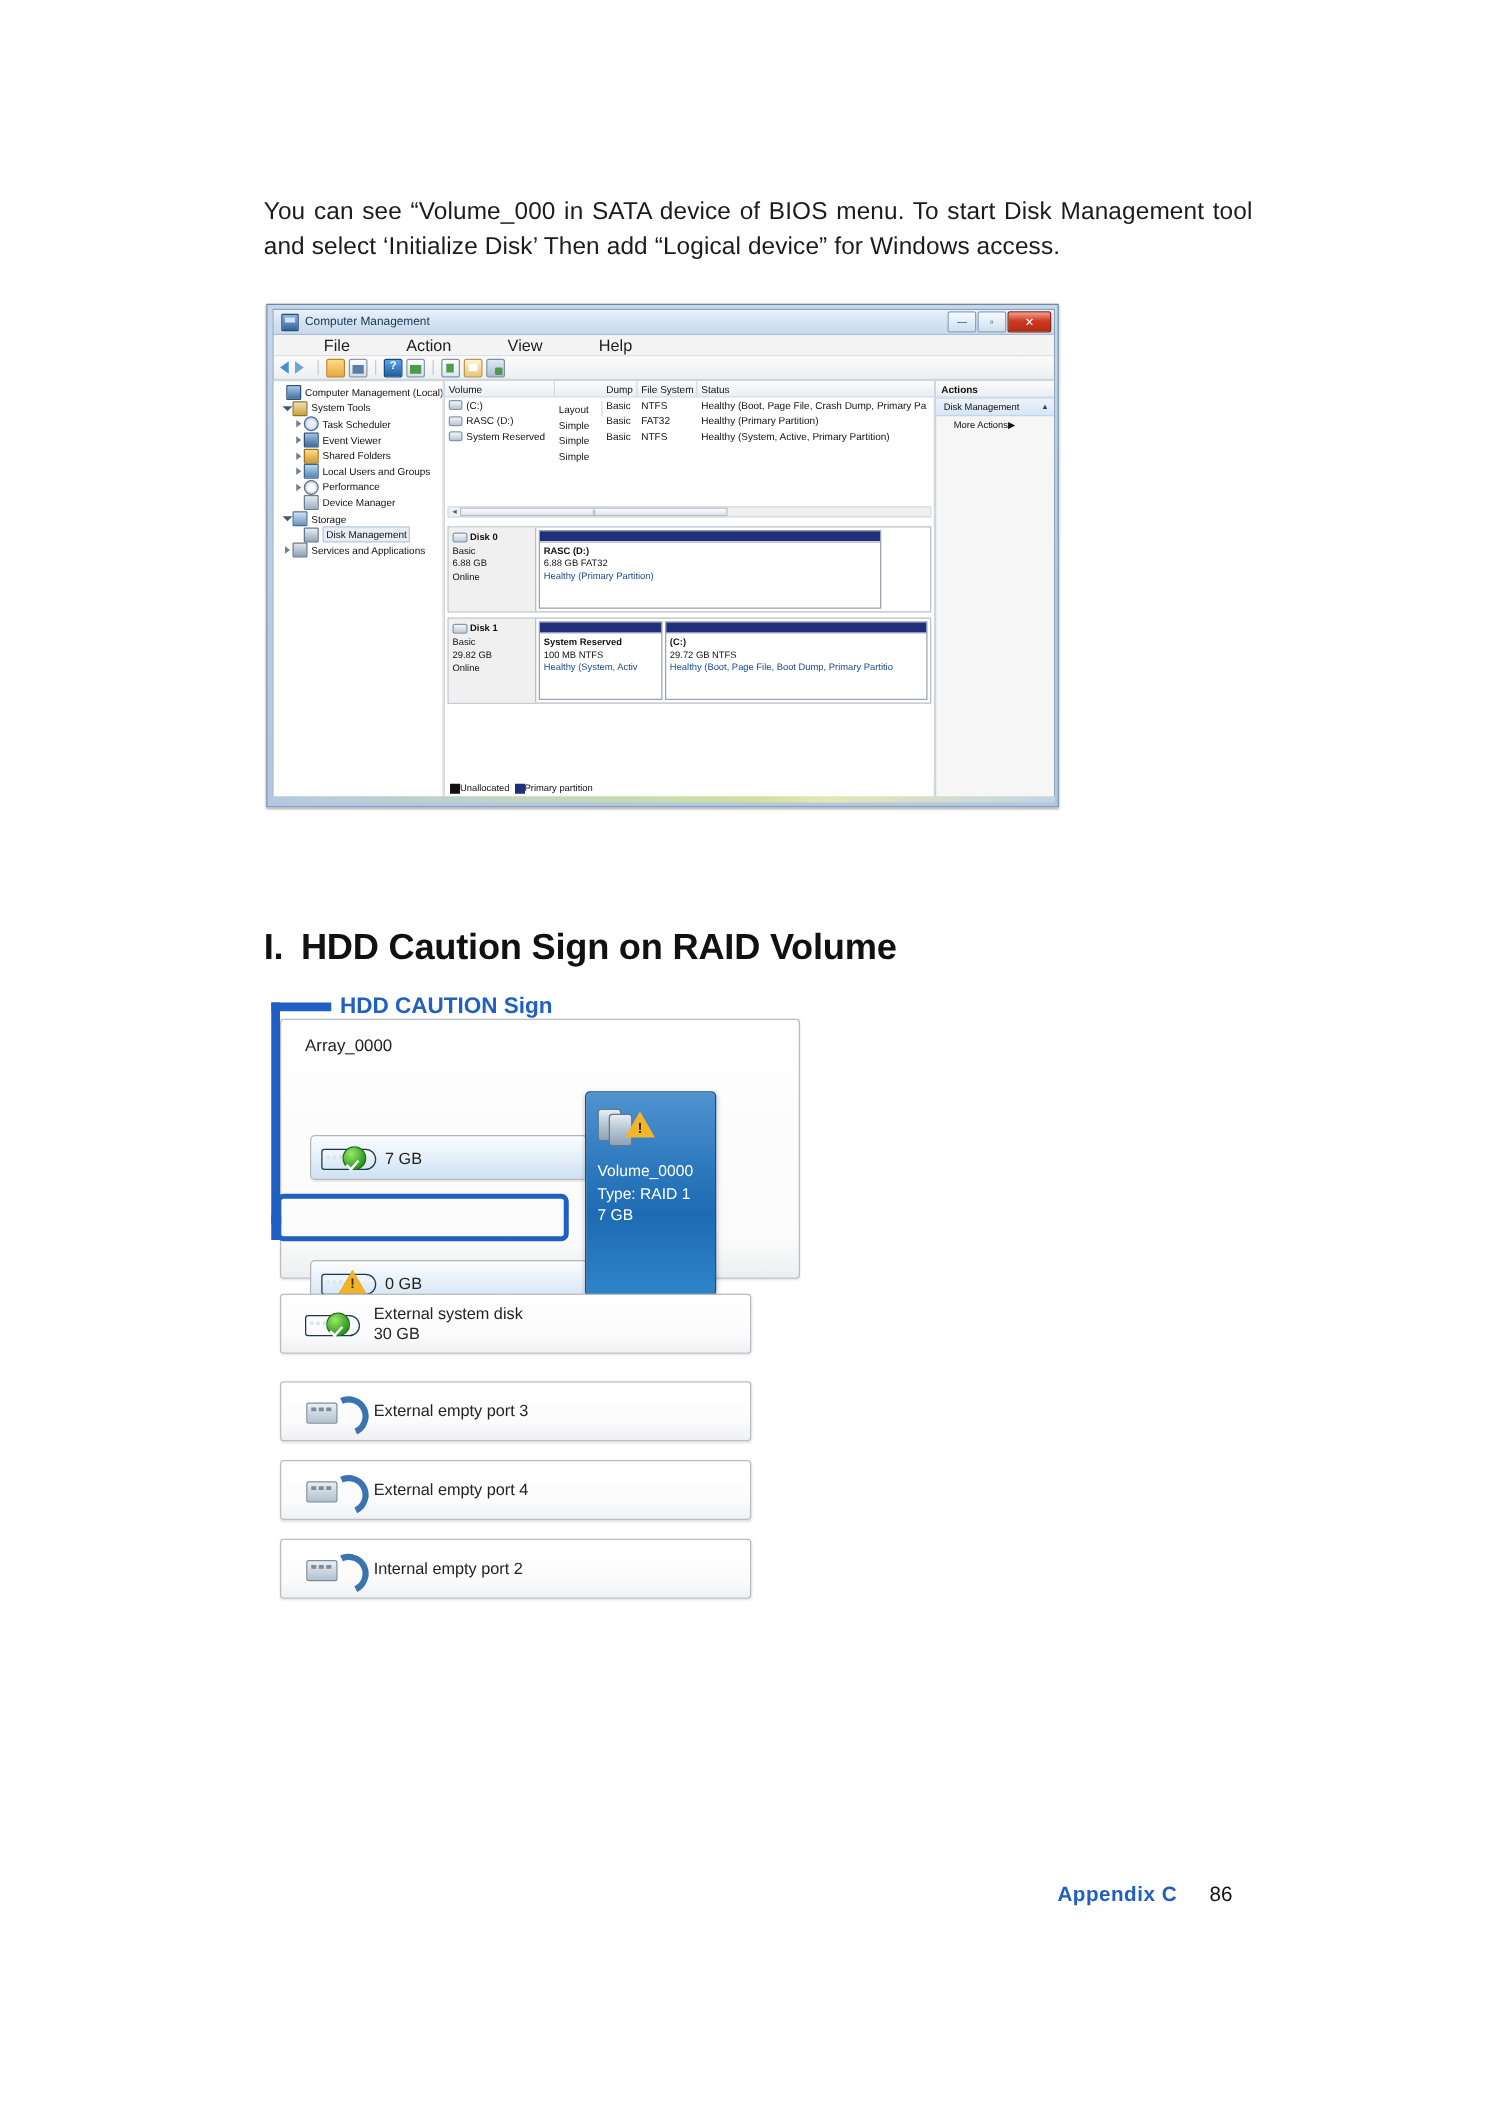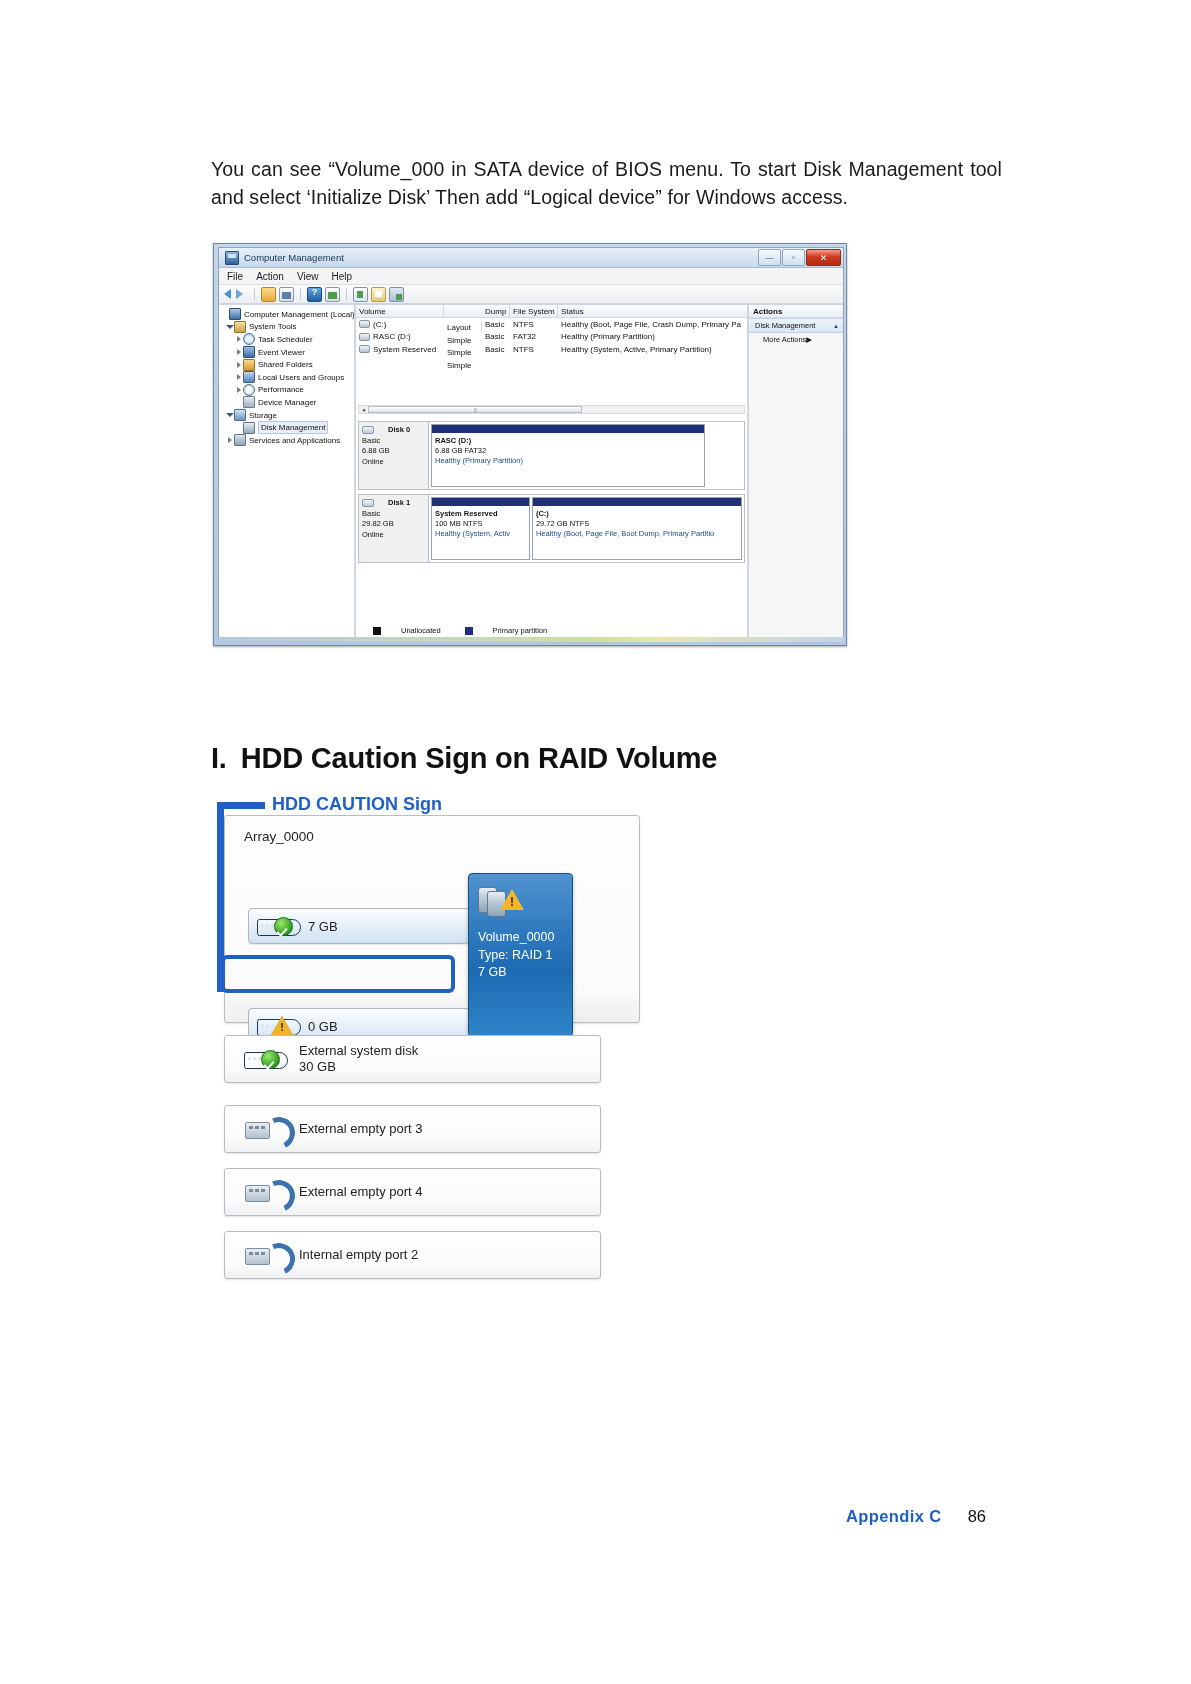--- a/index.html
+++ b/index.html
@@ -127,22 +127,23 @@
     height: 17px;
     background: #f4f4f4;
     border-bottom: 1px solid #dfdfdf;
     box-sizing: border-box;
     display: flex;
     align-items: center;
     padding-left: 8px;
     gap: 13px;
   }
   .cm-menubar span {
-    font-size: 10px;
+    font-size: 13px;
     color: #1d1d1d;
+    margin-left: 32px;
   }
   
   .cm-toolbar {
     position: absolute;
     left: 0; top: 37px;
     width: 100%;
     height: 19px;
     background: linear-gradient(180deg,#fbfbfb,#eceff2);
     border-bottom: 1px solid #cfd6dd;
     box-sizing: border-box;
@@ -353,21 +354,21 @@
     width: 70px;
     flex: none;
     background: #f0f0f0;
     border-right: 1px solid #b8bfc6;
     box-sizing: border-box;
     padding: 3px 0 0 3px;
     font-size: 7.5px;
     line-height: 10.5px;
     color: #111;
   }
-  .disk-name { font-weight: bold; display:flex; align-items:center; gap:14px; }
+  .disk-name { font-weight: bold; display:flex; align-items:center; gap:2px; }
   .disk-glyph {
     width: 10px; height: 6px;
     background: linear-gradient(180deg,#f4f7fa,#c0ccd8);
     border: 1px solid #8796a5;
     border-radius: 2px;
     display: inline-block;
   }
   .disk-parts {
     flex: 1;
     display: flex;
@@ -400,24 +401,23 @@
   }
   .part-title { font-weight: bold; }
   .part-health { color: #1a4d8f; }
 
   .legend {
     position: absolute;
     left: 4px;
     bottom: 3px;
     display: flex;
     align-items: center;
-    gap: 20px;
+    gap: 0;
     font-size: 7.5px;
     color: #111;
-    margin-left: 13px;
   }
   .sw { width: 8px; height: 8px; display:inline-block; flex:none; }
   .sw.unalloc { background: #111; }
   .sw.primary { background: #1f2f7a; }
 
   
   .cm-actions {
     width: 95px;
     flex: none;
     background: #f6f6f6;

